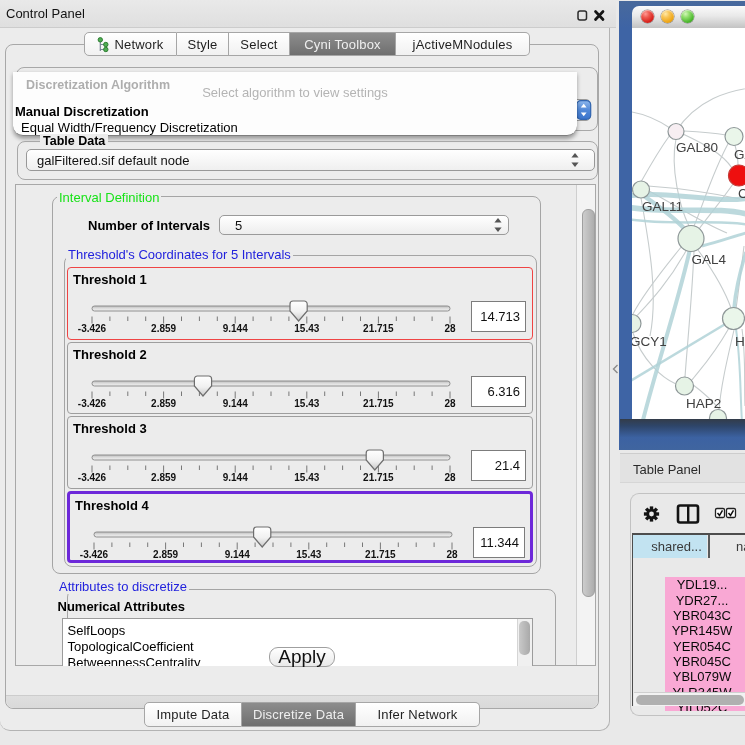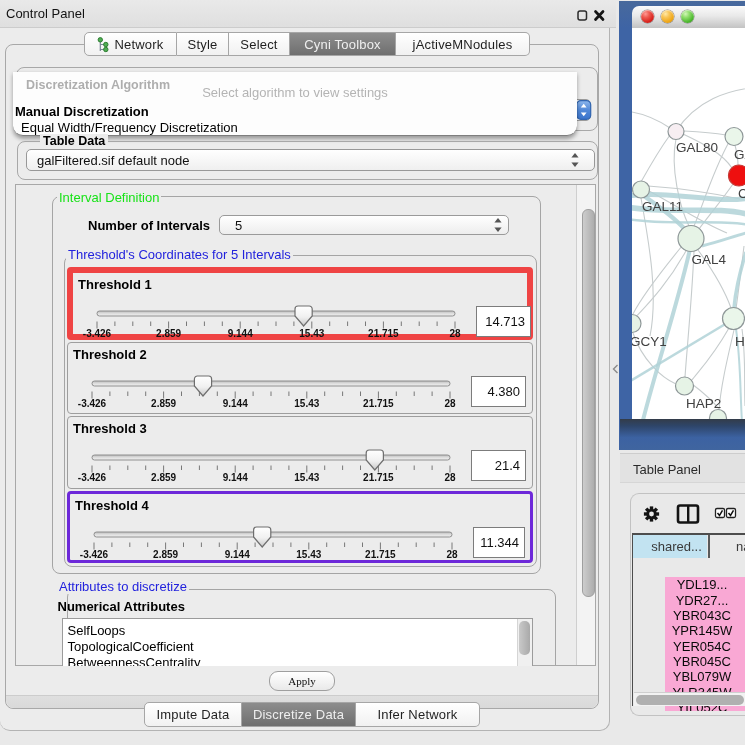--- a/index.html
+++ b/index.html
@@ -195,21 +195,21 @@
 <div style="position:absolute;left:52px;top:196px;width:489px;height:378px;border:1px solid #a5a5a5;border-radius:8px;box-sizing:border-box;"></div>
 <div style="position:absolute;left:57px;top:189.5px;font-size:13px;color:#17e217;background:#ececec;padding:0 2px;">Interval Definition</div>
 <div style="position:absolute;left:88px;top:217.5px;font-size:13px;font-weight:bold;color:#000;">Number of Intervals</div>
 <div style="position:absolute;left:219px;top:215px;width:290px;height:20px;background:linear-gradient(180deg,#ffffff,#ededed);border:1px solid #9a9a9a;border-radius:5px;box-sizing:border-box;display:flex;align-items:center;font-size:13px;color:#111;padding-left:15px;">5</div>
 <svg class="abs" style="left:492px;top:217px" width="12" height="16" viewBox="0 0 12 16">
 <path d="M 6,1 L 9.6,5.6 L 2.4,5.6 Z" fill="#555"></path>
       <path d="M 6,15 L 9.6,10.4 L 2.4,10.4 Z" fill="#555"></path>
 </svg>
 <div style="position:absolute;left:64px;top:255px;width:473px;height:312px;border:1px solid #a5a5a5;border-radius:8px;box-sizing:border-box;"></div>
 <div style="position:absolute;left:66px;top:246.5px;font-size:13px;color:#2222dd;background:#ececec;padding:0 2px;">Threshold's Coordinates for 5 Intervals</div>
-<div style="position:absolute;left:67px;top:267px;width:466px;height:72.5px;border:6px solid #ef4444;border-radius:4px;box-sizing:border-box;position:absolute;">
+<div style="position:absolute;left:67px;top:267px;width:466px;height:72.5px;border:1px solid #ef4444;border-radius:4px;box-sizing:border-box;position:absolute;">
       <div style="position:absolute;left:5px;top:4px;font-size:13px;font-weight:bold;color:#000;">Threshold 1</div>
       <svg width="466" height="73" viewBox="0 0 466 73" style="position:absolute;left:0;top:0">
 <defs>
           <linearGradient id="thg" x1="0" y1="0" x2="0" y2="1">
             <stop offset="0" stop-color="#ffffff"></stop>
             <stop offset="0.55" stop-color="#f0f0f0"></stop>
             <stop offset="1" stop-color="#c9c9c9"></stop>
           </linearGradient>
 <linearGradient id="trk" x1="0" y1="0" x2="0" y2="1">
             <stop offset="0" stop-color="#b5b5b5"></stop>
@@ -247,21 +247,21 @@
 <rect x="24.0" y="38" width="358.0" height="5" rx="2.5" fill="url(#trk)" stroke="#8f8f8f" stroke-width="1"></rect>
 <path d="M 24.00,48.5 v 7 M 41.90,48.5 v 4.5 M 59.80,48.5 v 4.5 M 77.70,48.5 v 4.5 M 95.60,48.5 v 7 M 113.50,48.5 v 4.5 M 131.40,48.5 v 4.5 M 149.30,48.5 v 4.5 M 167.20,48.5 v 7 M 185.10,48.5 v 4.5 M 203.00,48.5 v 4.5 M 220.90,48.5 v 4.5 M 238.80,48.5 v 7 M 256.70,48.5 v 4.5 M 274.60,48.5 v 4.5 M 292.50,48.5 v 4.5 M 310.40,48.5 v 7 M 328.30,48.5 v 4.5 M 346.20,48.5 v 4.5 M 364.10,48.5 v 4.5 M 382.00,48.5 v 7" stroke="#787878" stroke-width="1"></path>
 <path d="M 126.40,43 v -7 a 3,3 0 0 1 3,-3 h 11.2 a 3,3 0 0 1 3,3 v 7 l -8.6,10 z" fill="url(#thg)" stroke="#6e6e6e" stroke-width="1.2"></path>
 </svg>
       <div style="position:absolute;left:-1px;top:55px;width:50px;text-align:center;font-size:10px;font-weight:bold;color:#111;">-3.426</div>
       <div style="position:absolute;left:70.6px;top:55px;width:50px;text-align:center;font-size:10px;font-weight:bold;color:#111;">2.859</div>
       <div style="position:absolute;left:142.2px;top:55px;width:50px;text-align:center;font-size:10px;font-weight:bold;color:#111;">9.144</div>
       <div style="position:absolute;left:213.8px;top:55px;width:50px;text-align:center;font-size:10px;font-weight:bold;color:#111;">15.43</div>
       <div style="position:absolute;left:285.4px;top:55px;width:50px;text-align:center;font-size:10px;font-weight:bold;color:#111;">21.715</div>
       <div style="position:absolute;left:357px;top:55px;width:50px;text-align:center;font-size:10px;font-weight:bold;color:#111;">28</div>
-      <div style="position:absolute;left:403px;top:33px;width:55px;height:31px;background:#fff;border:1px solid #7c7c7c;box-sizing:border-box;display:flex;align-items:center;justify-content:flex-end;padding-right:5px;font-size:13px;color:#111;">4.380</div>
+      <div style="position:absolute;left:403px;top:33px;width:55px;height:31px;background:#fff;border:1px solid #7c7c7c;box-sizing:border-box;display:flex;align-items:center;justify-content:flex-end;padding-right:5px;font-size:13px;color:#111;">6.316</div>
     </div>
 <div style="position:absolute;left:67px;top:416px;width:466px;height:72.5px;border:1px solid #9e9e9e;border-radius:4px;box-sizing:border-box;position:absolute;">
       <div style="position:absolute;left:5px;top:4px;font-size:13px;font-weight:bold;color:#000;">Threshold 3</div>
       <svg width="466" height="73" viewBox="0 0 466 73" style="position:absolute;left:0;top:0">
 <defs>
           <linearGradient id="thg" x1="0" y1="0" x2="0" y2="1">
             <stop offset="0" stop-color="#ffffff"></stop>
             <stop offset="0.55" stop-color="#f0f0f0"></stop>
             <stop offset="1" stop-color="#c9c9c9"></stop>
           </linearGradient>
@@ -315,21 +315,21 @@
     </div>
 <div style="position:absolute;left:57px;top:578.5px;font-size:13px;color:#2222dd;background:#ececec;padding:0 2px;">Attributes to discretize</div>
 <div style="position:absolute;left:57.5px;top:599px;font-size:13px;font-weight:bold;color:#000;">Numerical Attributes</div>
 <div style="position:absolute;left:61.5px;top:618px;width:471px;height:48px;background:#fff;border:1px solid #9b9b9b;border-bottom:none;box-sizing:border-box;overflow:hidden;position:absolute;">
       <div style="position:absolute;left:5px;top:3.6px;font-size:13px;color:#000;">SelfLoops</div>
       <div style="position:absolute;left:5px;top:20.0px;font-size:13px;color:#000;">TopologicalCoefficient</div>
       <div style="position:absolute;left:5px;top:36.4px;font-size:13px;color:#000;">BetweennessCentrality</div>
     </div>
 <div style="position:absolute;left:517px;top:619px;width:15px;height:47px;background:#f0f0f0;border-left:1px solid #d5d5d5;box-sizing:border-box;"></div>
 <div style="position:absolute;left:519px;top:621px;width:11px;height:34px;background:linear-gradient(90deg,#c9c9c9,#a9a9a9);border-radius:5px;"></div>
-<div style="position:absolute;left:269px;top:671px;width:66px;height:20px;background:linear-gradient(180deg,#ffffff,#e9e9e9);border:1px solid #9f9f9f;border-radius:9px;box-sizing:border-box;display:flex;align-items:center;justify-content:center;font-size:11px;color:#111;font-family:Liberation Serif, serif;">Apply</div>
+<div style="position:absolute;left:269px;top:647px;width:66px;height:20px;background:linear-gradient(180deg,#ffffff,#e9e9e9);border:1px solid #9f9f9f;border-radius:9px;box-sizing:border-box;display:flex;align-items:center;justify-content:center;font-size:19px;color:#111;">Apply</div>
 <div style="position:absolute;left:0px;top:702px;width:610px;height:25px;">
       <div class="seg first" style="left:144px;width:98px;box-sizing:border-box;height:25px;">Impute Data</div>
       <div class="seg sel" style="left:242px;width:114px;box-sizing:border-box;height:25px;">Discretize Data</div>
       <div class="seg last" style="left:356px;width:124px;box-sizing:border-box;height:25px;">Infer Network</div>
     </div>
 <svg class="abs" style="left:612px;top:364px" width="7" height="10" viewBox="0 0 7 10">
 <path d="M 5.5,1 L 1.5,5 L 5.5,9" stroke="#8a8a8a" stroke-width="1.4" fill="none"></path>
     </svg>
 </div>
 </body></html>

